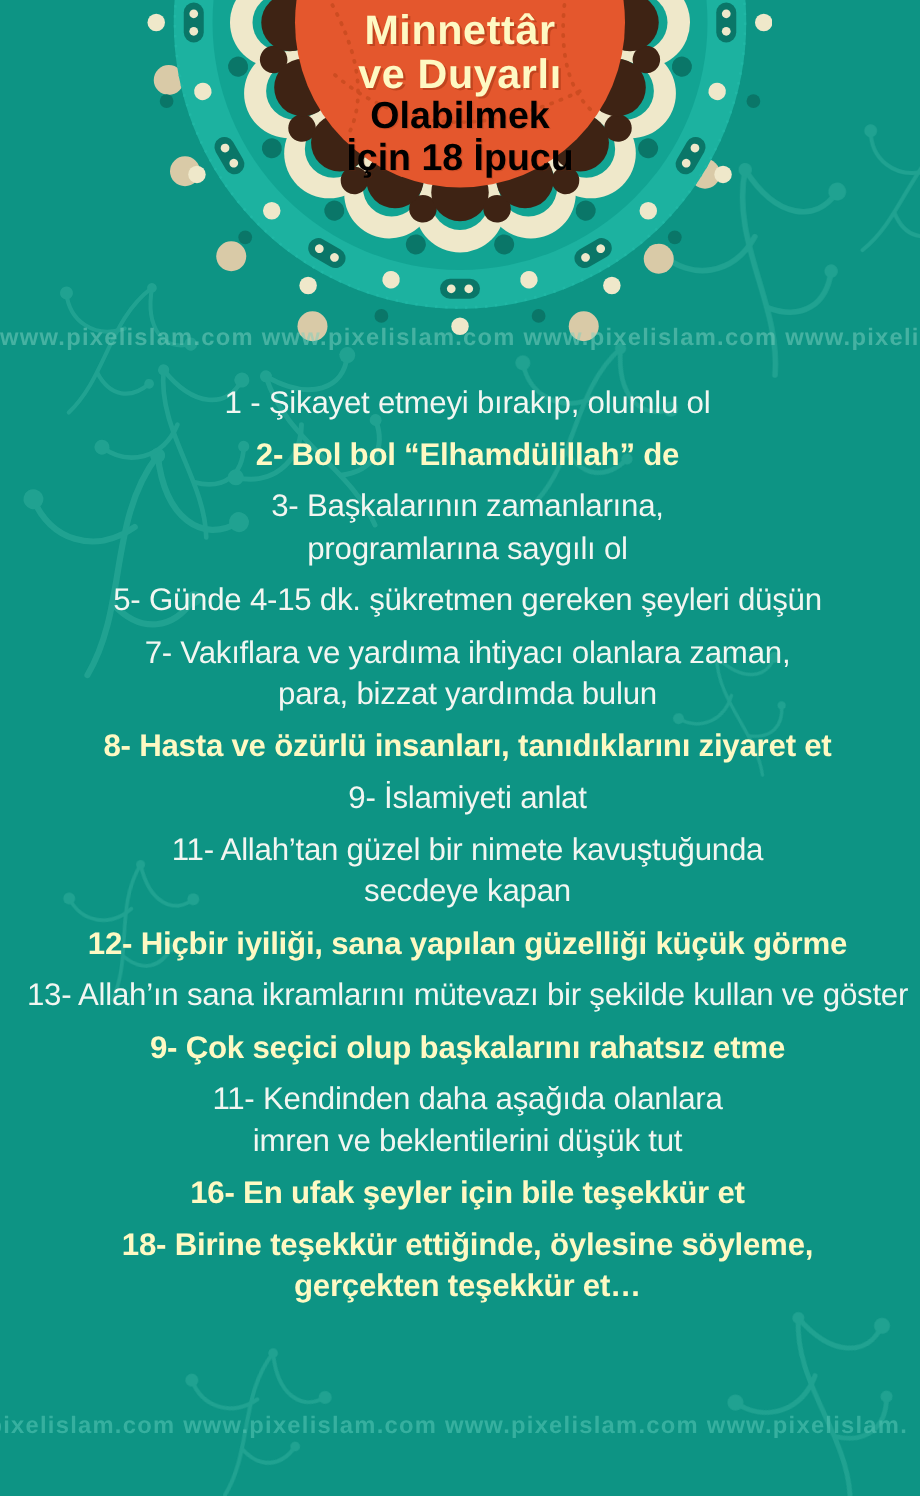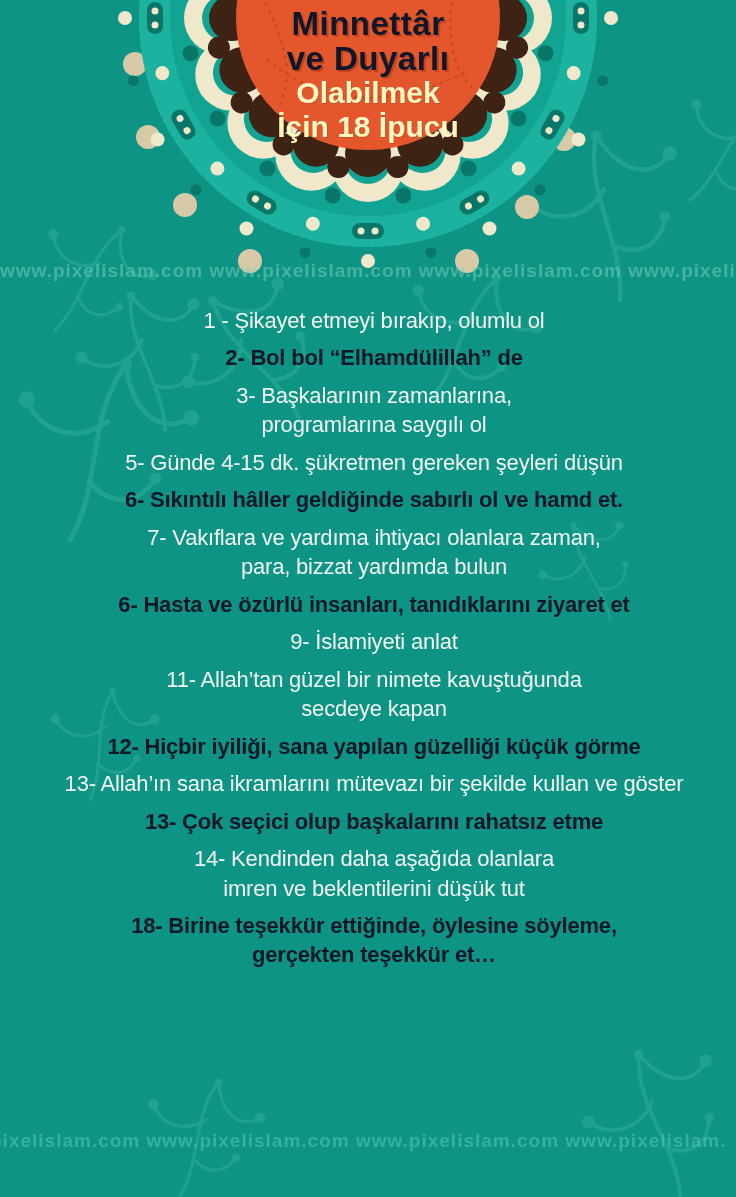--- a/index.html
+++ b/index.html
@@ -2,34 +2,34 @@
 <html><head>
 <meta charset="utf-8">
 <style>
   html,body{margin:0;padding:0;}
   body{font-family:"Liberation Sans","DejaVu Sans",sans-serif;}
   .page{position:relative;width:736px;height:1197px;overflow:hidden;background:#0D9484;}
   .page svg{position:absolute;left:0;top:0;display:block;}
 
   .title-block{position:absolute;left:368px;top:6px;transform:translateX(-50%);
     text-align:center;white-space:nowrap;z-index:3;}
-  .title-line{font-weight:bold;font-size:33px;line-height:35px;color:#0f172a;
+  .title-line{font-weight:bold;font-size:33px;line-height:35px;color:#fef9c3;
     letter-spacing:.5px;text-shadow:2px 2px 0 rgba(125,33,5,.35);}
-  .subtitle-line{font-weight:600;font-size:30px;line-height:34px;color:#fef9c3;
+  .subtitle-line{font-weight:600;font-size:30px;line-height:34px;color:#000000;
     text-shadow:1px 1px 0 rgba(125,33,5,.2);}
 
   .watermark{position:absolute;left:0;width:736px;white-space:nowrap;overflow:hidden;
     font-weight:bold;font-size:19px;letter-spacing:1px;color:rgba(125,208,192,.5);z-index:2;}
   .watermark.top{top:260px;}
   .watermark.bottom{top:1130px;margin-left:-10px;color:rgba(90,198,182,.55);}
 
   .tips{position:absolute;left:0;top:298px;width:736px;text-align:center;z-index:3;}
-  .item{margin:8px 0;font-size:22px;line-height:1.34;letter-spacing:-0.2px;white-space:pre-line;padding-left:12px;}
+  .item{margin:8px 0;font-size:25px;line-height:1.34;letter-spacing:-0.2px;white-space:pre-line;padding-left:12px;}
   .item.light{color:#F2F6F1;font-weight:normal;}
-  .item.dark{color:#0f172a;font-weight:bold;}
+  .item.dark{color:#fef9c3;font-weight:bold;}
 </style>
 </head>
 <body>
 
 <div class="page">
 
   <svg id="deco" width="736" height="1197" viewBox="0 0 736 1197">
     <defs>
       <g id="twig" stroke="#49BFAC" stroke-width="2.5" fill="none" stroke-linecap="round">
         <path d="M0,0 C9,-30 -7,-62 6,-92"></path>
@@ -405,28 +405,28 @@
     <div class="subtitle-line">Olabilmek</div>
     <div class="subtitle-line">İçin 18 İpucu</div>
   </div>
 
   <div class="tips">
     <div class="item light">1 - Şikayet etmeyi bırakıp, olumlu ol</div>
     <div class="item dark">2- Bol bol “Elhamdülillah” de</div>
     <div class="item light">3- Başkalarının zamanlarına,
 programlarına saygılı ol</div>
     <div class="item light">5- Günde 4-15 dk. şükretmen gereken şeyleri düşün</div>
-    <div class="item dark">6- Sıkıntılı hâller geldiğinde sabırlı ol ve hamd et.</div>
     <div class="item light">7- Vakıflara ve yardıma ihtiyacı olanlara zaman,
 para, bizzat yardımda bulun</div>
-    <div class="item dark">6- Hasta ve özürlü insanları, tanıdıklarını ziyaret et</div>
+    <div class="item dark">8- Hasta ve özürlü insanları, tanıdıklarını ziyaret et</div>
     <div class="item light">9- İslamiyeti anlat</div>
     <div class="item light">11- Allah’tan güzel bir nimete kavuştuğunda
 secdeye kapan</div>
     <div class="item dark">12- Hiçbir iyiliği, sana yapılan güzelliği küçük görme</div>
     <div class="item light">13- Allah’ın sana ikramlarını mütevazı bir şekilde kullan ve göster</div>
-    <div class="item dark">13- Çok seçici olup başkalarını rahatsız etme</div>
-    <div class="item light">14- Kendinden daha aşağıda olanlara
+    <div class="item dark">9- Çok seçici olup başkalarını rahatsız etme</div>
+    <div class="item light">11- Kendinden daha aşağıda olanlara
 imren ve beklentilerini düşük tut</div>
+    <div class="item dark">16- En ufak şeyler için bile teşekkür et</div>
     <div class="item dark">18- Birine teşekkür ettiğinde, öylesine söyleme,
 gerçekten teşekkür et…</div>
   </div>
 </div>
 
 </body></html>

